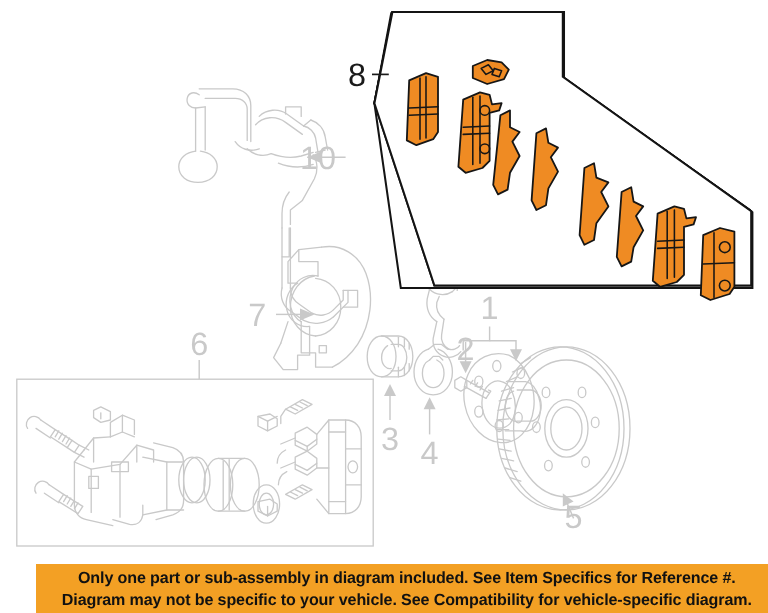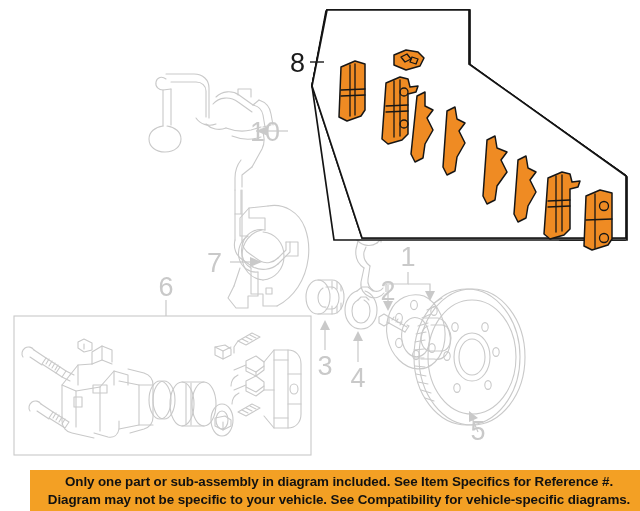--- a/index.html
+++ b/index.html
@@ -459,16 +459,16 @@
 
     <g>
       <path class="leader-dark" d="M310 62 l14 0"></path>
     </g>
     <text class="num-label-dark" x="305" y="72" text-anchor="end">8</text>
 
   </svg>
 
   <div id="disclaimer-banner">
     <div class="line">Only one part or sub-assembly in diagram included. See Item Specifics for Reference #.</div>
-    <div class="line">Diagram may not be specific to your vehicle. See Compatibility for vehicle-specific diagrams.</div>
+    <div class="line">Diagram may not be specific to your vehicle. See Compatibility for vehicle-specific diagram.</div>
   </div>
 
 </div>
 
 </body></html>

